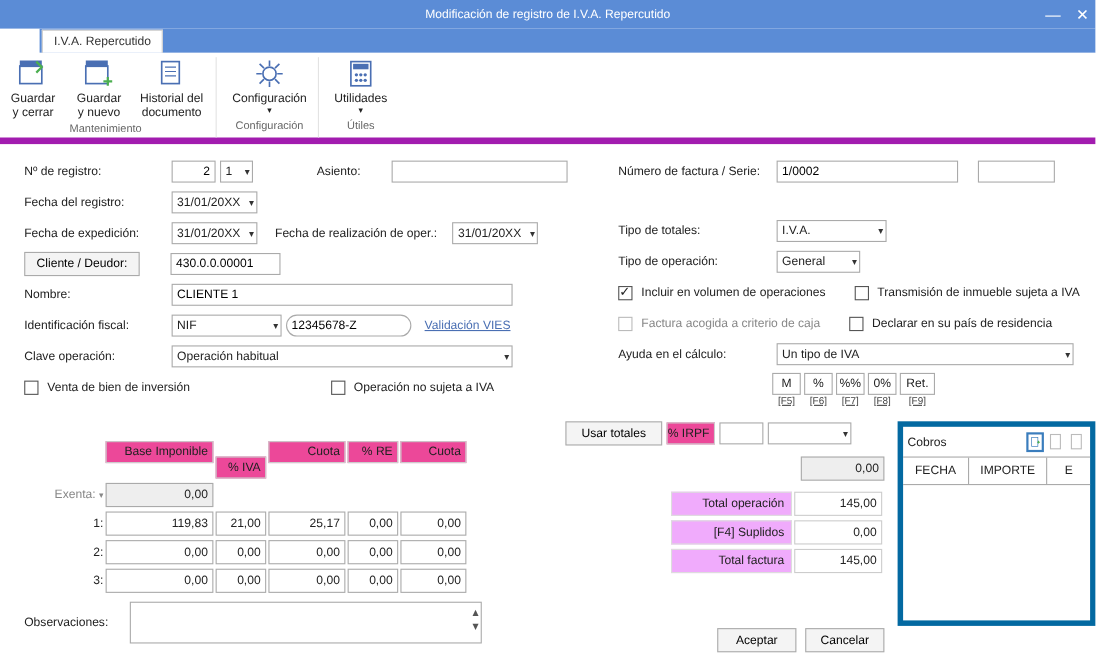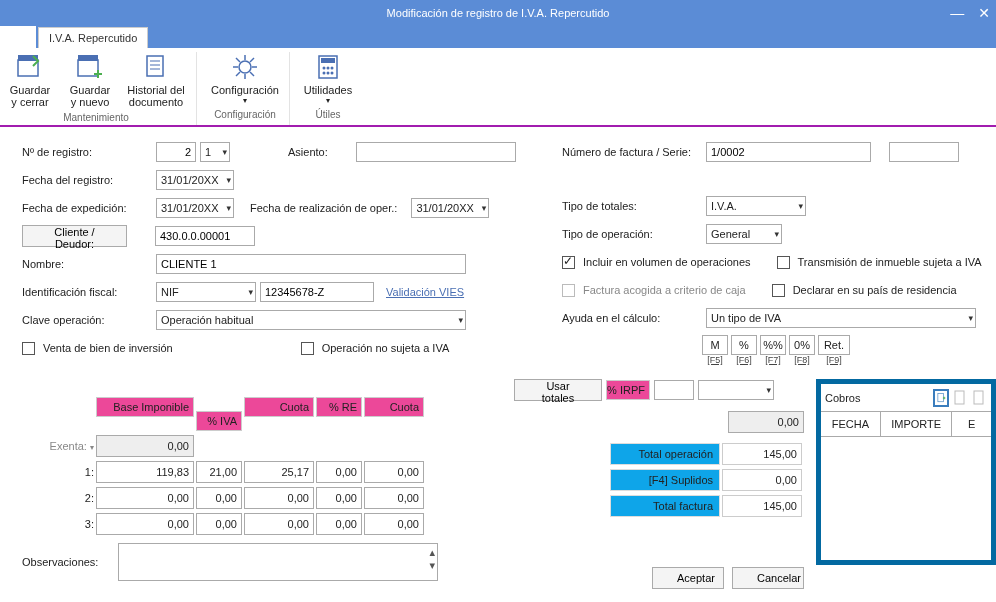--- a/index.html
+++ b/index.html
@@ -2,52 +2,52 @@
 <html><head>
 <meta charset="utf-8">
 <style>
   * { box-sizing: border-box; font-family: 'Segoe UI', Tahoma, sans-serif; font-size: 11px; margin:0; padding:0;}
   body { background:#fff; color:#222; width:996px; height:602px; overflow:hidden; position:relative;}
   .titlebar { background:#5b8cd6; color:#fff; height:26px; line-height:26px; text-align:center; position:relative;}
   .titlebar .wbtn { position:absolute; top:0; right:6px; display:flex; gap:14px;}
   .titlebar .wbtn span { cursor:pointer; font-size:14px;}
   .tab { display:inline-block; background:#fff; color:#333; border:1px solid #ccc; border-bottom:none; padding:4px 10px; position:relative; top:1px;}
   .tabrow { background:#5b8cd6; padding-left:2px; height:22px;margin-left:36px;}
-  .ribbon { background:#fff; border-bottom:2px solid #a21caf; display:flex; padding:4px 6px 0 6px; gap:14px;}
+  .ribbon { background:#fff; border-bottom:6px solid #a21caf; display:flex; padding:4px 6px 0 6px; gap:14px;}
   .rgroup { display:flex; flex-direction:column; align-items:center; border-right:1px solid #e3e3e3; padding:0 10px 2px 0;}
   .rgroup .icons { display:flex; gap:12px;}
   .rbtn { display:flex; flex-direction:column; align-items:center; width:48px; cursor:pointer;}
   .rbtn svg { width:30px; height:30px;}
   .rbtn .lbl { text-align:center; line-height:1.1; margin-top:2px;}
   .rgroup .gtitle { color:#666; margin-top:4px; font-size:10px;}
 
   .form-area { padding:14px 14px 0 22px; }
   .row { display:flex; align-items:center; margin-bottom:6px; min-height:22px; gap:4px;}
   .lbl { width:130px; color:#222;}
   input[type=text].tb, .tb { height:20px; border:1px solid #aaa; padding:0 4px; background:#fff;}
   .dd { height:20px; border:1px solid #aaa; background:#fff; display:inline-flex; align-items:center; justify-content:space-between; padding:0 2px 0 4px;}
   .dd .caret { font-size:9px; color:#333; padding-left:3px;}
-  .btn { height:22px; border:1px solid #aaa; background:#f4f4f4; padding:0 24px; cursor:pointer;}
+  .btn { height:22px; border:1px solid #aaa; background:#f4f4f4; padding:0 3px; cursor:pointer;}
   .chk { width:13px; height:13px; border:1px solid #555; display:inline-block; vertical-align:middle; position:relative; margin-right:4px;}
   .chk.checked::after { content:"✓"; position:absolute; top:-3px; left:0; font-size:12px; color:#222;}
   .muted { color:#888;}
   .link { color:#4a6fb3; cursor:pointer;}
 
   .smallbtn { width:26px; height:20px; border:1px solid #aaa; text-align:center; line-height:18px; cursor:pointer; background:#fff;}
   .fkey { font-size:9px; color:#444; text-decoration:underline; text-align:center;}
 
   .grid-area { display:flex; gap:12px; margin-top:8px;}
   .leftgrid { flex:0 0 480px;}
   .gh { border:1px solid #ccc; background:#ec4899; height:20px; display:flex; align-items:center; justify-content:flex-end; padding-right:4px;}
   .gc { border:1px solid #aaa; background:#fff; height:22px; display:flex; align-items:center; justify-content:flex-end; padding-right:4px;}
   .gc.dis { background:#eee;}
   table.g { border-collapse:separate; border-spacing:2px 4px;}
   table.g td { vertical-align:middle;}
 
-  .totals td.tlbl { text-align:right; padding-right:6px; background:#0ea5e9; border:1px solid #ddd; height:22px;}
+  .totals td.tlbl { text-align:right; padding-right:6px; background:#f0abfc; border:1px solid #ddd; height:22px;}
   .totals td.tval { border:1px solid #ccc; text-align:right; padding-right:4px; width:80px;}
 
   .cobros { border:5px solid #0369a1; width:180px; height:186px;}
   .cobros .hdr { border-bottom:1px solid #aaa; height:28px; display:flex; align-items:center; justify-content:space-between; padding:0 4px;}
   .cobros .tblh { display:flex; border-bottom:1px solid #aaa;}
   .cobros .tblh div { border-right:1px solid #aaa; height:24px; display:flex; align-items:center; justify-content:center;}
 
   .docicon { width:16px; height:18px; display:inline-block;}
   .observ { border:1px solid #aaa; width:320px; height:38px; position:relative;}
   .spin { position:absolute; right:2px; top:2px; display:flex; flex-direction:column; font-size:8px; color:#555;}
@@ -195,21 +195,21 @@
       <div class="row">
         <div class="lbl">Nombre:</div>
         <input class="tb" style="width: 310px;" value="CLIENTE 1">
       </div>
       <div class="row">
         <div class="lbl">Identificación fiscal:</div>
         <div class="dd" style="width:100px;">
             <span>NIF</span>
             <span class="caret">▾</span>
           </div>
-        <input class="tb" style="width: 114px;" value="12345678-Z">
+        <input class="tb" style="width: 114px; border-radius: 10px;" value="12345678-Z">
         <span class="link" style="margin-left:8px;text-decoration:underline;">Validación VIES</span>
       </div>
       <div class="row">
         <div class="lbl">Clave operación:</div>
         <div class="dd" style="width:310px;">
             <span>Operación habitual</span>
             <span class="caret">▾</span>
           </div>
       </div>
       <div class="row">

